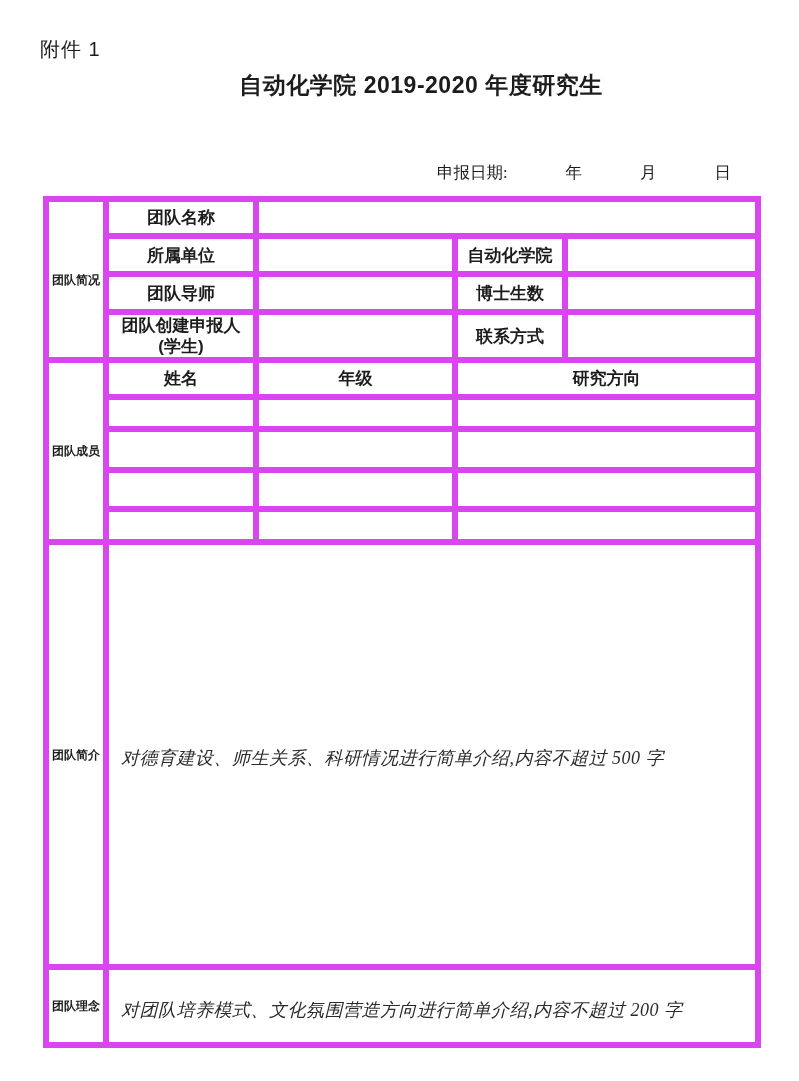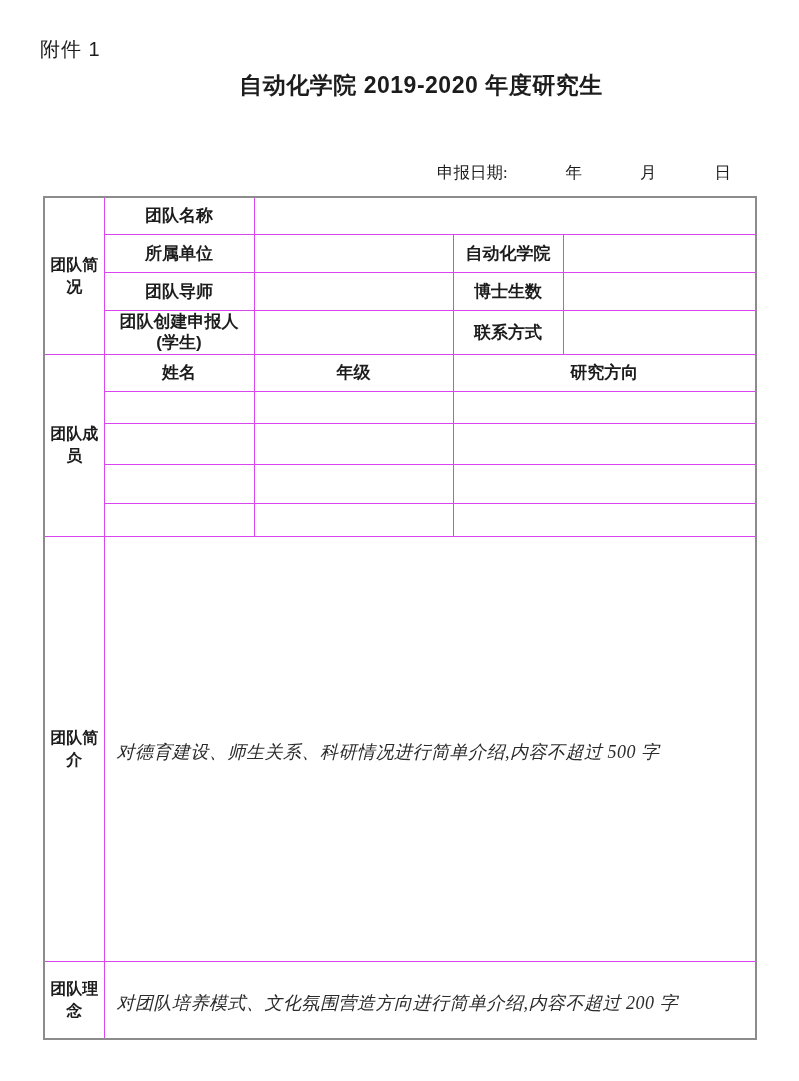--- a/index.html
+++ b/index.html
@@ -68,28 +68,28 @@
   table.form {
     position: absolute;
     left: 43px;
     top: 196px;
     width: 712px;
     border-collapse: collapse;
     table-layout: fixed;
     border: 2px solid #8c8c8c;
   }
   table.form td {
-    border: 1px solid #d946ef;
+    border: 6px solid #d946ef;
     padding: 0;
     vertical-align: middle;
     overflow: hidden;
   }
   td.sec {
     font-weight: bold;
-    font-size: 16px;
+    font-size: 12px;
     text-align: center;
     line-height: 22px;
     padding: 0 11px;
     word-break: break-all;
   }
   td.lbl {
     font-weight: bold;
     font-size: 17px;
     text-align: center;
     line-height: 21px;

